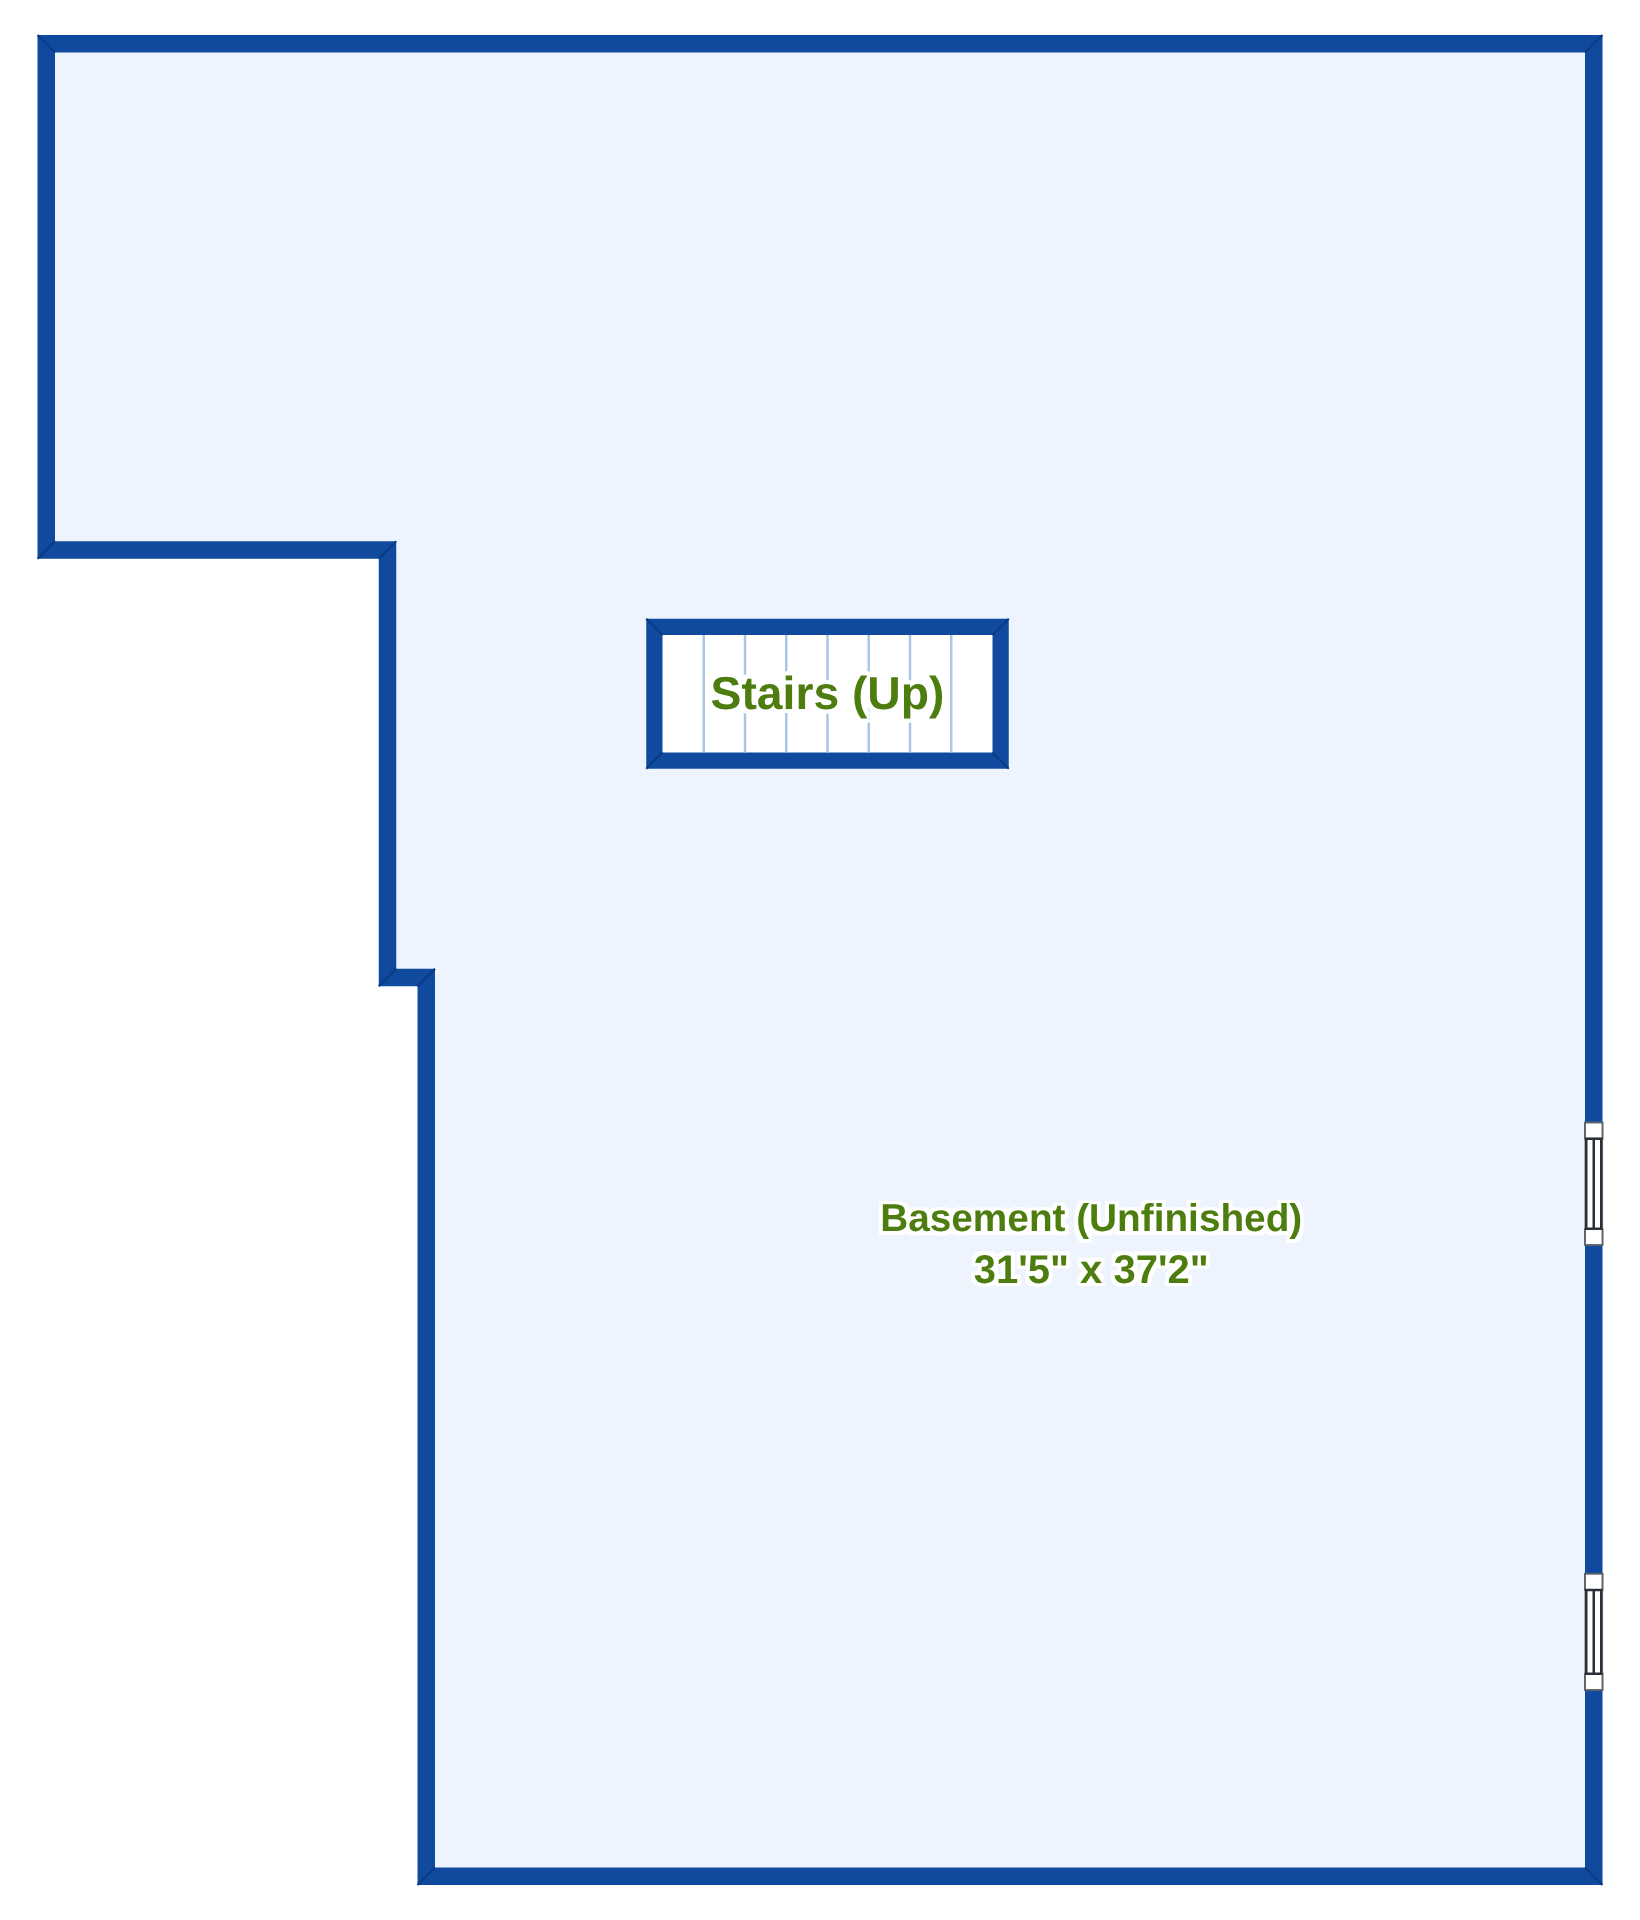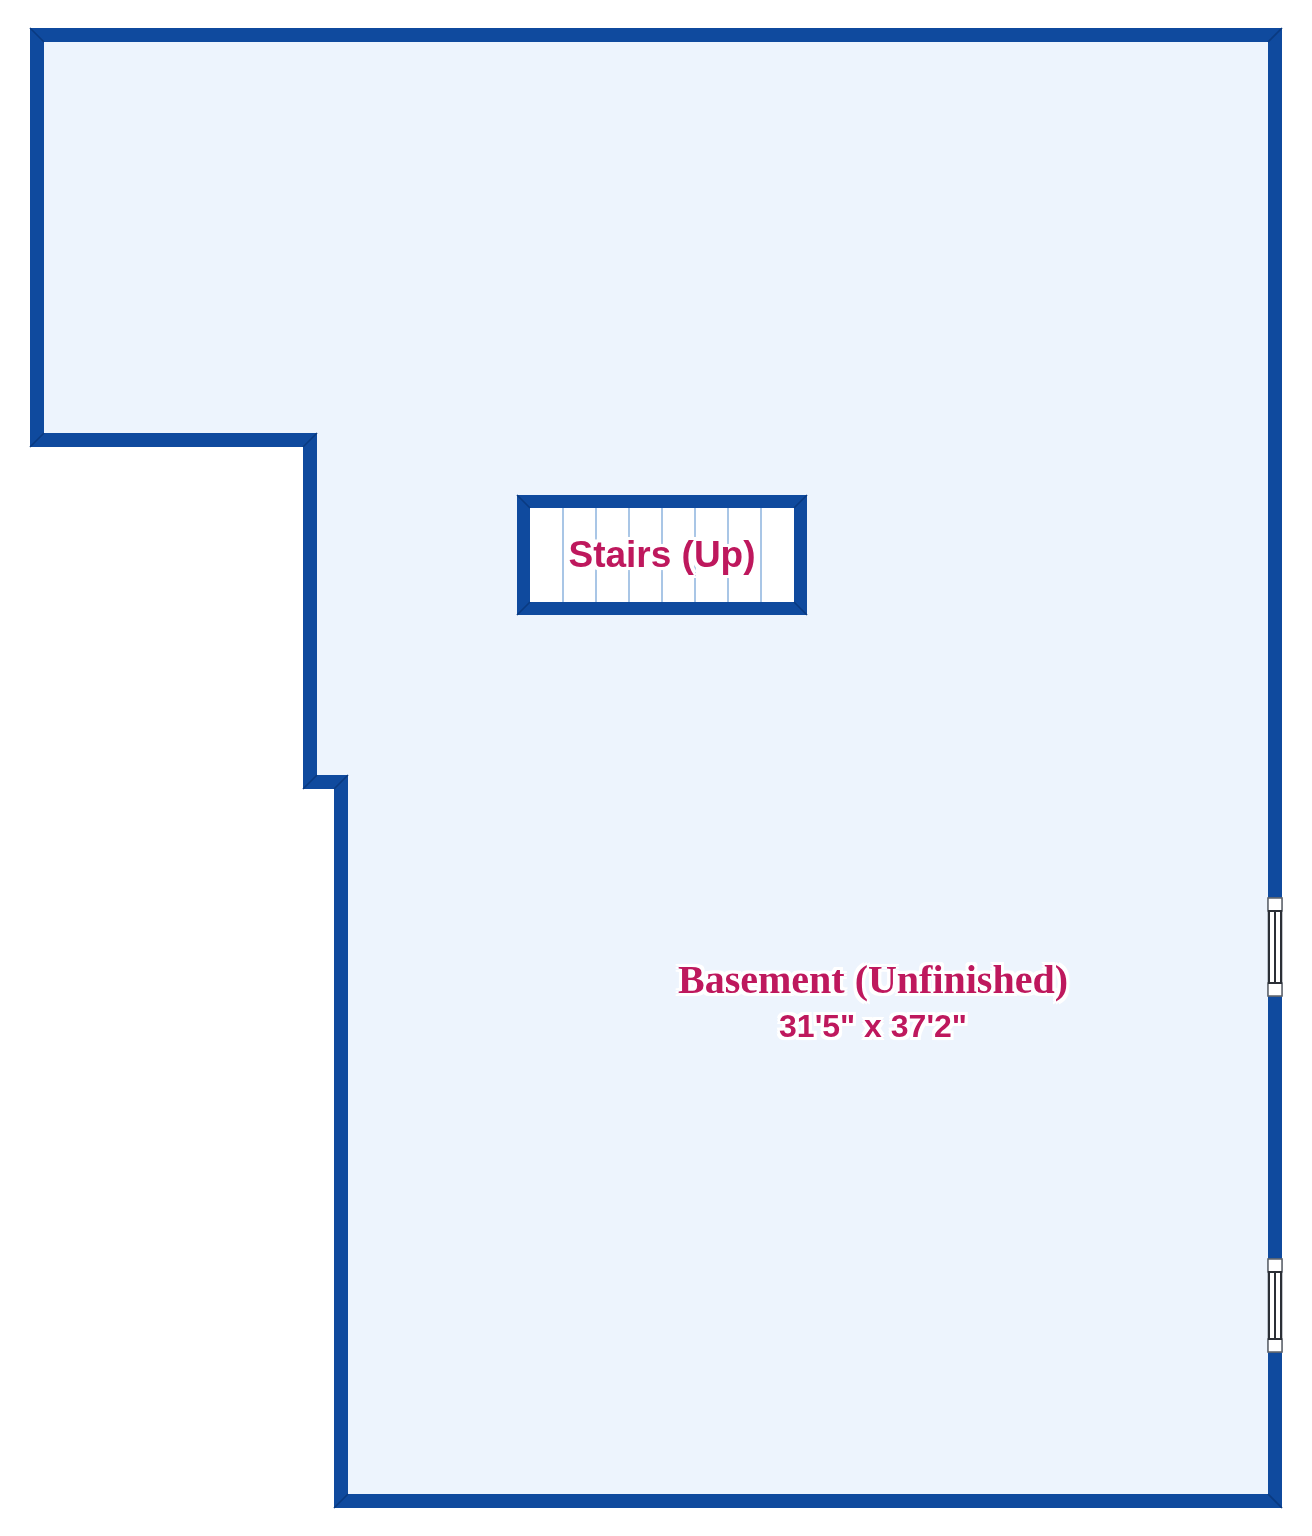--- a/index.html
+++ b/index.html
@@ -15,21 +15,21 @@
     background: #ffffff;
     overflow: hidden;
   }
   .stage svg {
     position: absolute;
     left: 0;
     top: 0;
   }
   .plan-label {
     position: absolute;
-    color: #be185d;
+    color: #4d7c0f;
     font-weight: 700;
     text-align: center;
     white-space: nowrap;
     text-shadow:
       -3px -3px 0 #fff,  3px -3px 0 #fff,
       -3px  3px 0 #fff,  3px  3px 0 #fff,
       -3px  0   0 #fff,  3px  0   0 #fff,
        0   -3px 0 #fff,  0    3px 0 #fff,
        0    0   6px #fff;
   }
@@ -42,23 +42,22 @@
     align-items: center;
     justify-content: center;
     font-size: 37px;
   }
   .room-label {
     left: 493px;
     top: 956px;
     width: 760px;
   }
   .room-name {
-    font-size: 40px;
+    font-size: 31px;
     line-height: 1.2;
-    font-family: Liberation Serif, serif;
   }
   .room-dims {
     font-size: 32px;
     line-height: 1.2;
     margin-top: 3px;
   }
 </style>
 </head>
 <body>
 

